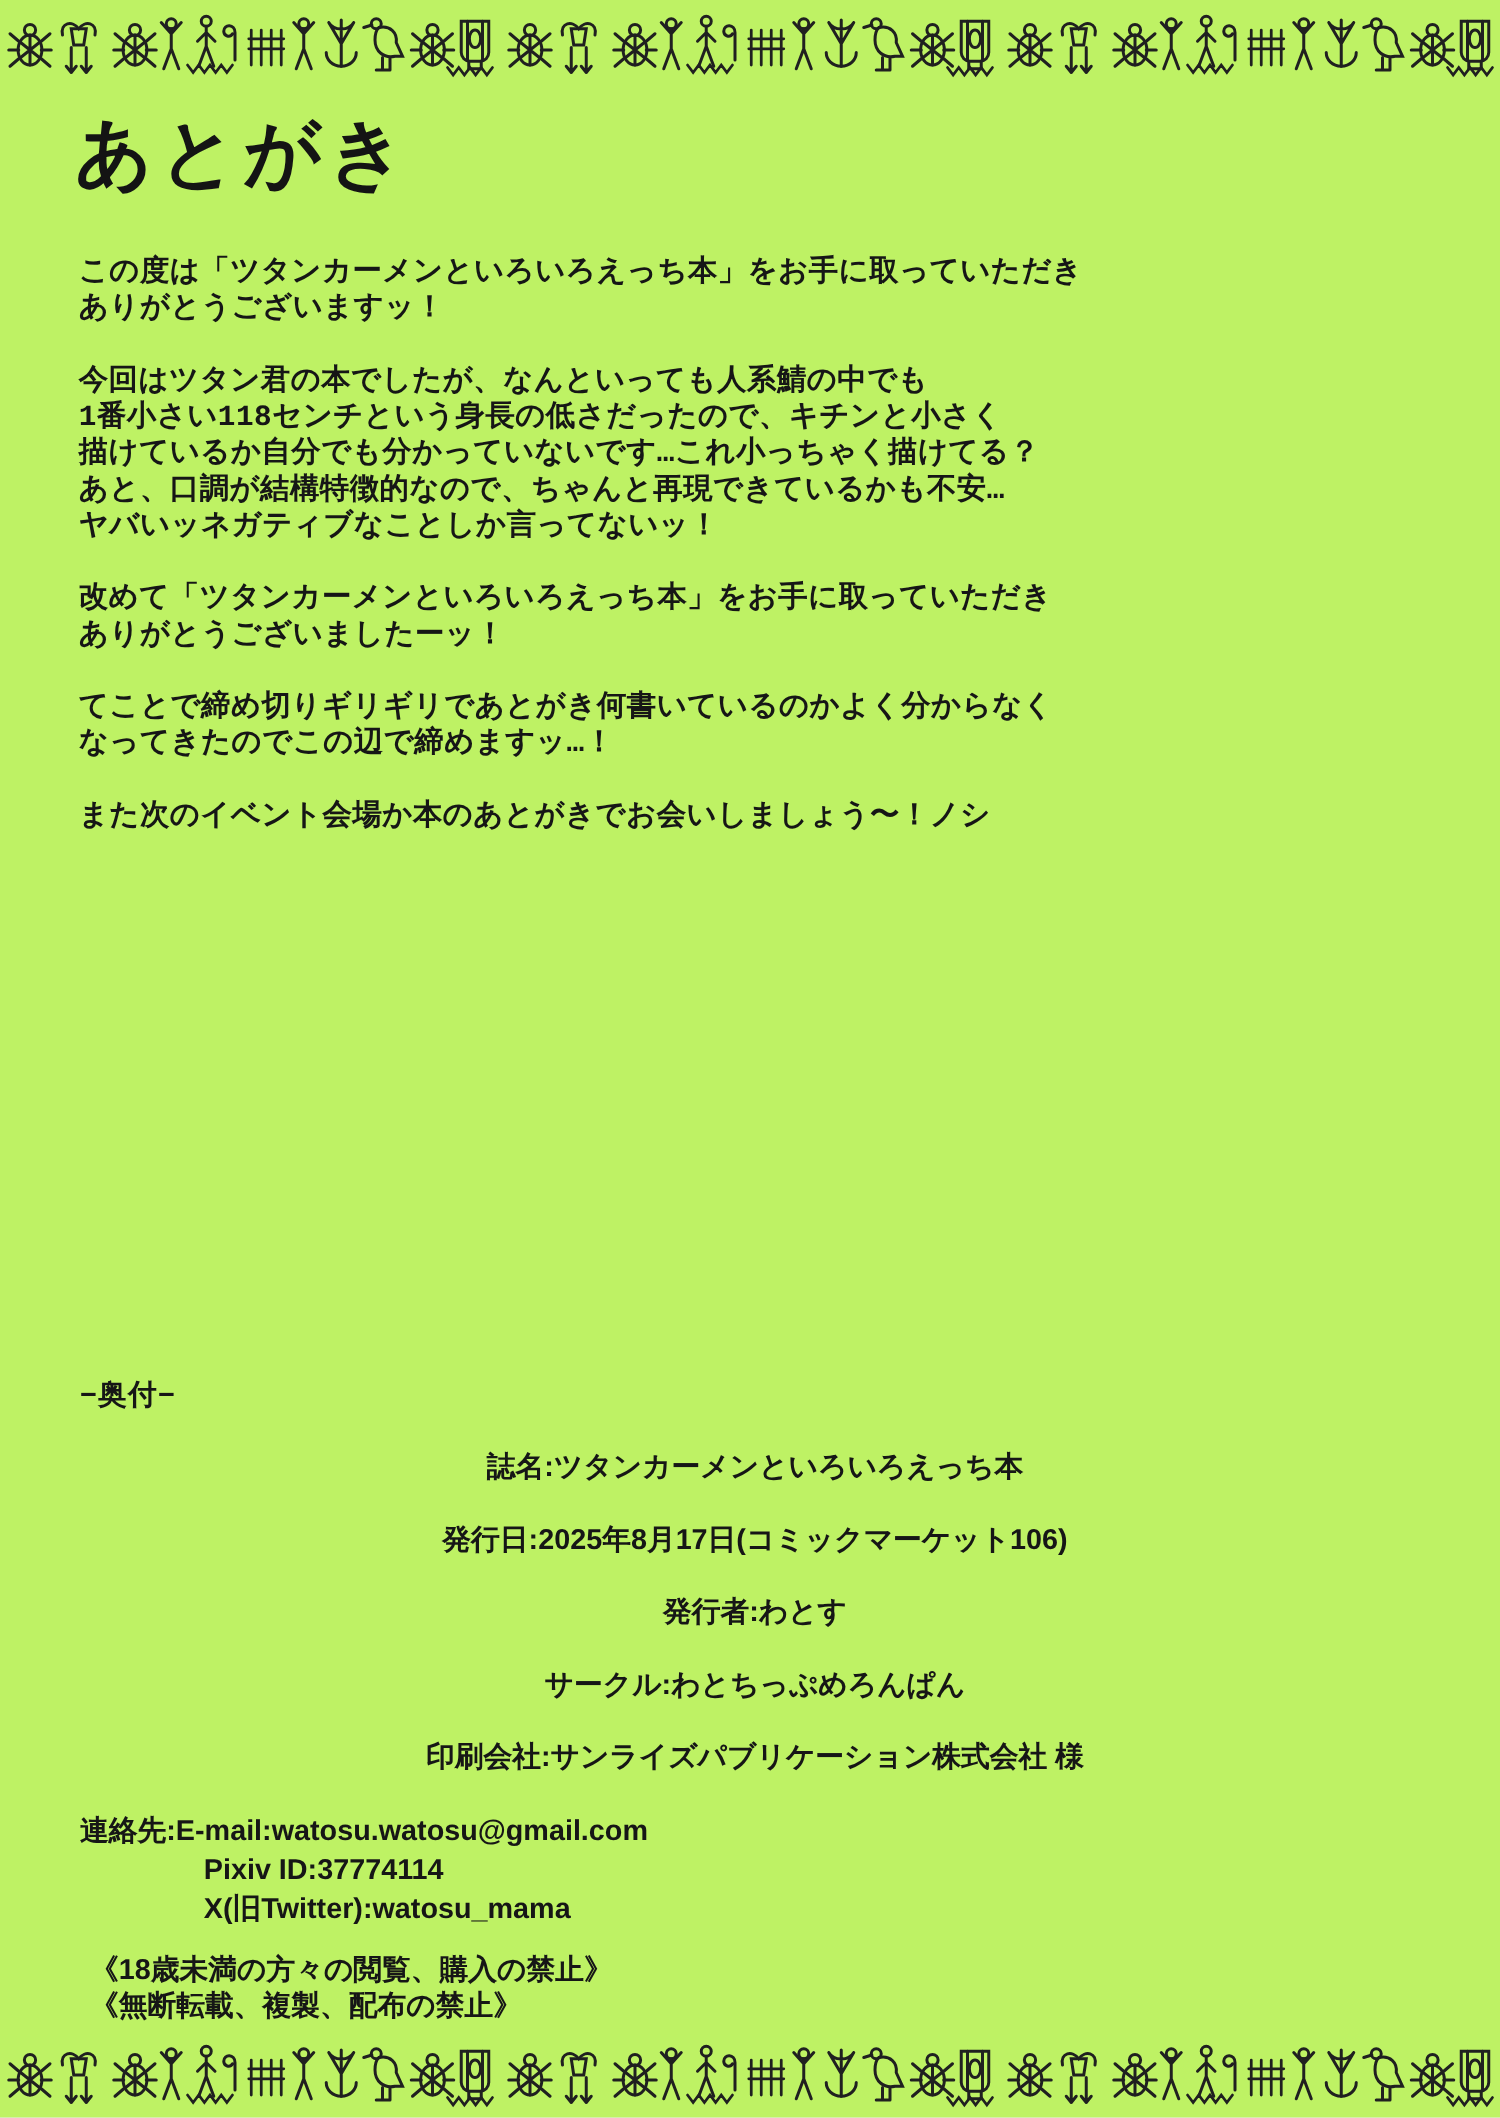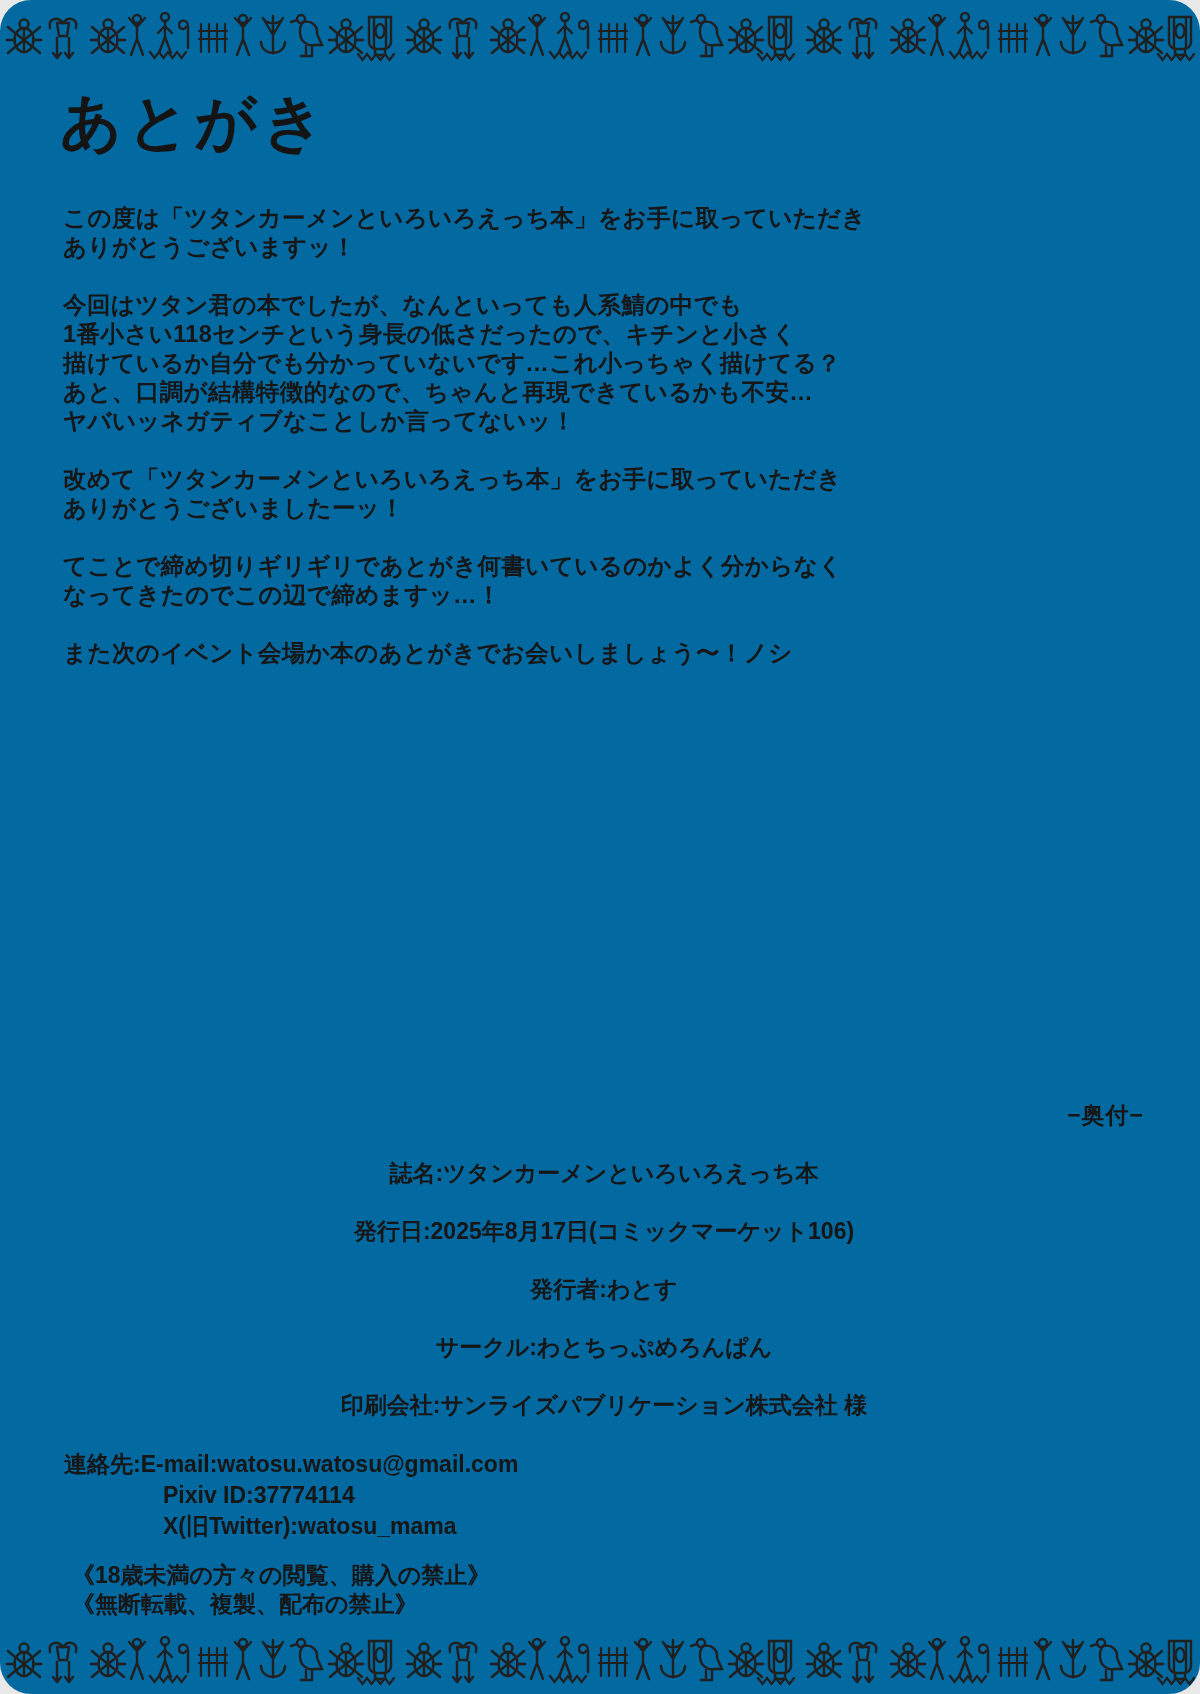--- a/index.html
+++ b/index.html
@@ -1,39 +1,38 @@
 <!DOCTYPE html>
 <html><head>
 <meta charset="utf-8">
 <style>
   html,body { margin:0; padding:0; background:#e8e8e8; }
   .page {
     position:relative; width:1200px; height:1694px; margin:0 auto;
-    background:#0369a1; color:#121212; overflow:hidden;
+    background:#bef264; color:#121212; overflow:hidden;
     font-family:"Liberation Sans","DejaVu Sans",sans-serif;
-    border-radius:31px;
   }
   .hiero { position:absolute; left:0; }
   .hiero.top { top:8px; }
   .hiero.bottom { top:1632px; }
   .title {
     position:absolute; top:82px; left:60px; margin:0;
     font-size:61px; font-weight:bold; letter-spacing:5px; color:#141414;
   }
   .body-text {
     position:absolute; top:204px; left:63px; width:1080px;
     font-size:23.5px; line-height:29px; font-weight:600;
     letter-spacing:0.4px; color:#161616;
   }
-  .para { margin:0 0 29px 0; }
+  .para { margin:0 0 29px 0;font-family:Liberation Mono, monospace; }
   .colophon {
     position:absolute; top:1101px; left:64px; width:1080px;
     font-size:23px; line-height:28px; font-weight:600; color:#161616;
   }
-  .colo-head { margin:0 0 30px 0; letter-spacing:1px;text-align:right; }
+  .colo-head { margin:0 0 30px 0; letter-spacing:1px; }
   .colo-entry { margin:0 0 30px 0;text-align:center; }
   .contact-line { line-height:31px; }
   .contact-line.indent { margin-left:99px; }
   .notices { margin-top:19px; margin-left:8px; }
   .notice-line { line-height:29px; }
 </style>
 </head>
 <body>
 
 <svg width="0" height="0" style="position:absolute" aria-hidden="true">

